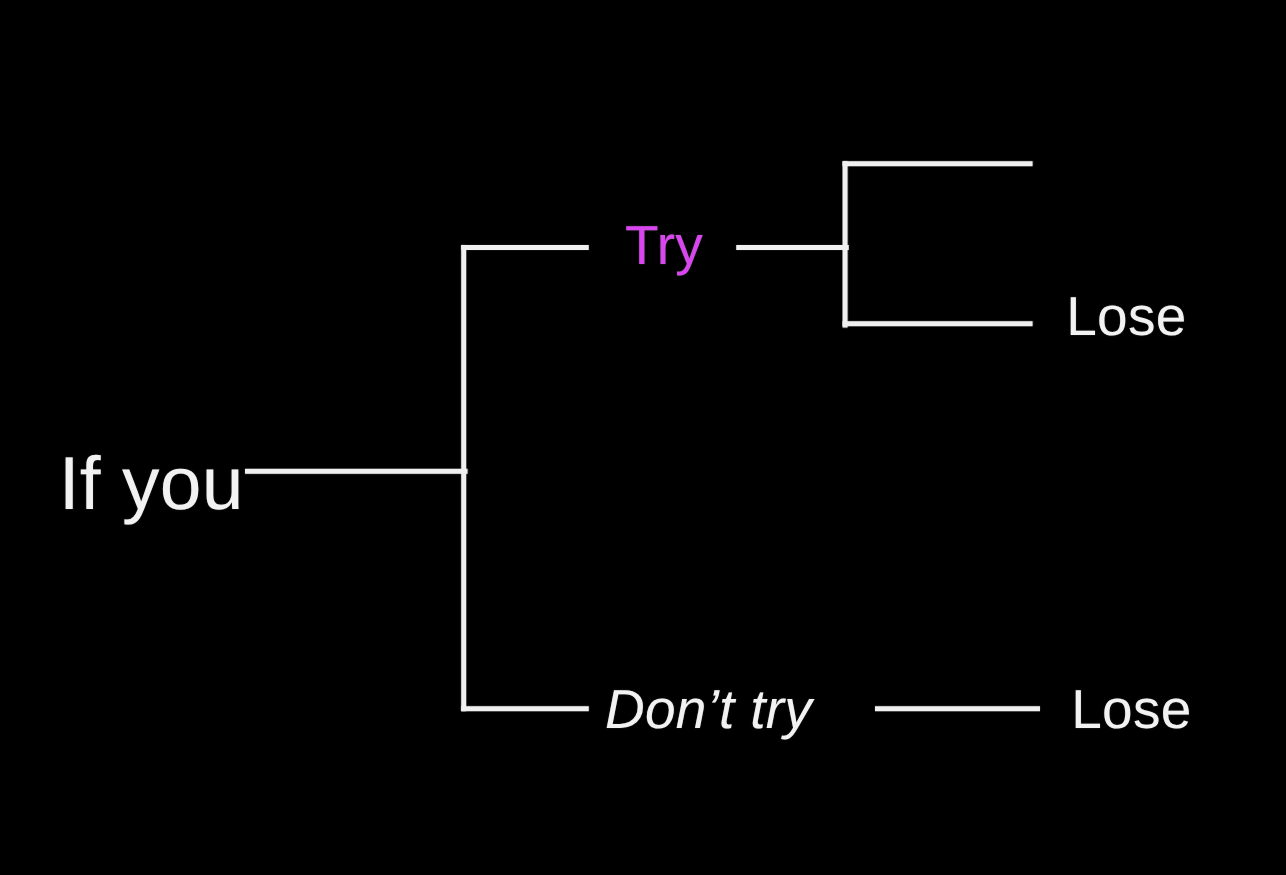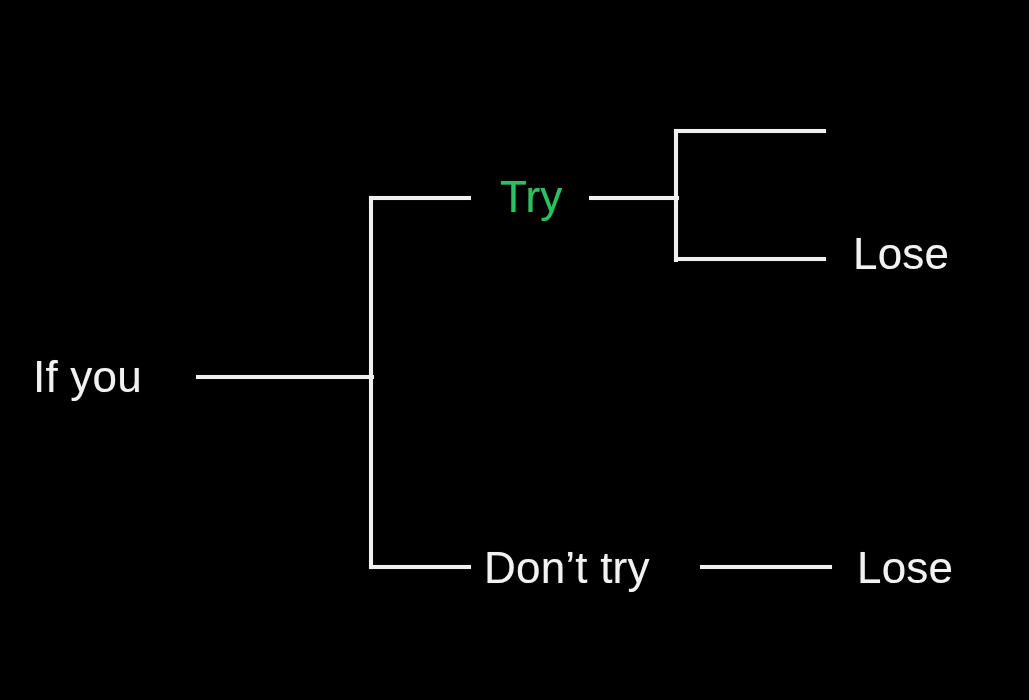--- a/index.html
+++ b/index.html
@@ -27,23 +27,23 @@
   }
   .edge {
     position: absolute;
     background: #f0f0f0;
     box-shadow: 0 0 1px rgba(255,255,255,0.35);
   }
   .edge.h { height: 4px; }
   .edge.v { width: 4px; }
 
   
-  #label-root      { left: 33px;  top: 352px; font-size: 44px; }
+  #label-root      { left: 47px;  top: 352px; font-size: 60px; }
   #label-try       { left: 500px; top: 172px; font-size: 44px; }
-  #label-donttry   { left: 484px; top: 543px; font-size: 44px; }
+  #label-donttry   { left: 484px; top: 543px; font-size: 44px; font-style: italic; }
   #label-win       { left: 853px; top: 107px; font-size: 44px; }
   #label-lose-win  { left: 853px; top: 229px; font-size: 44px; }
   #label-lose-dont { left: 857px; top: 543px; font-size: 44px; }
 
   
   
   #edge-root-stem     { left: 196px; top: 375px; width: 178px; }
   
   #edge-trunk         { left: 369px; top: 196px; height: 373px; }
   
@@ -79,21 +79,21 @@
   <div class="edge h" id="edge-spine-win" style="background: rgb(240, 240, 240);"></div>
 
   <div class="edge h" id="edge-spine-lose" style="background: rgb(240, 240, 240);"></div>
 
   <div class="edge h" id="edge-trunk-dont" style="background: rgb(240, 240, 240);"></div>
 
   <div class="edge h" id="edge-dont-lose" style="background: rgb(240, 240, 240);"></div>
 
   <div class="node-label" id="label-root" style="color: rgb(242, 242, 242);">If you</div>
 
-  <div class="node-label" id="label-try" style="color: #22c55e;">Try</div>
+  <div class="node-label" id="label-try" style="color: #d946ef;">Try</div>
 
 
   <div class="node-label" id="label-lose-win" style="color: rgb(242, 242, 242);">Lose</div>
 
   <div class="node-label" id="label-donttry" style="color: rgb(242, 242, 242);">Don’t try</div>
 
   <div class="node-label" id="label-lose-dont" style="color: rgb(242, 242, 242);">Lose</div>
 
 </div>
 

